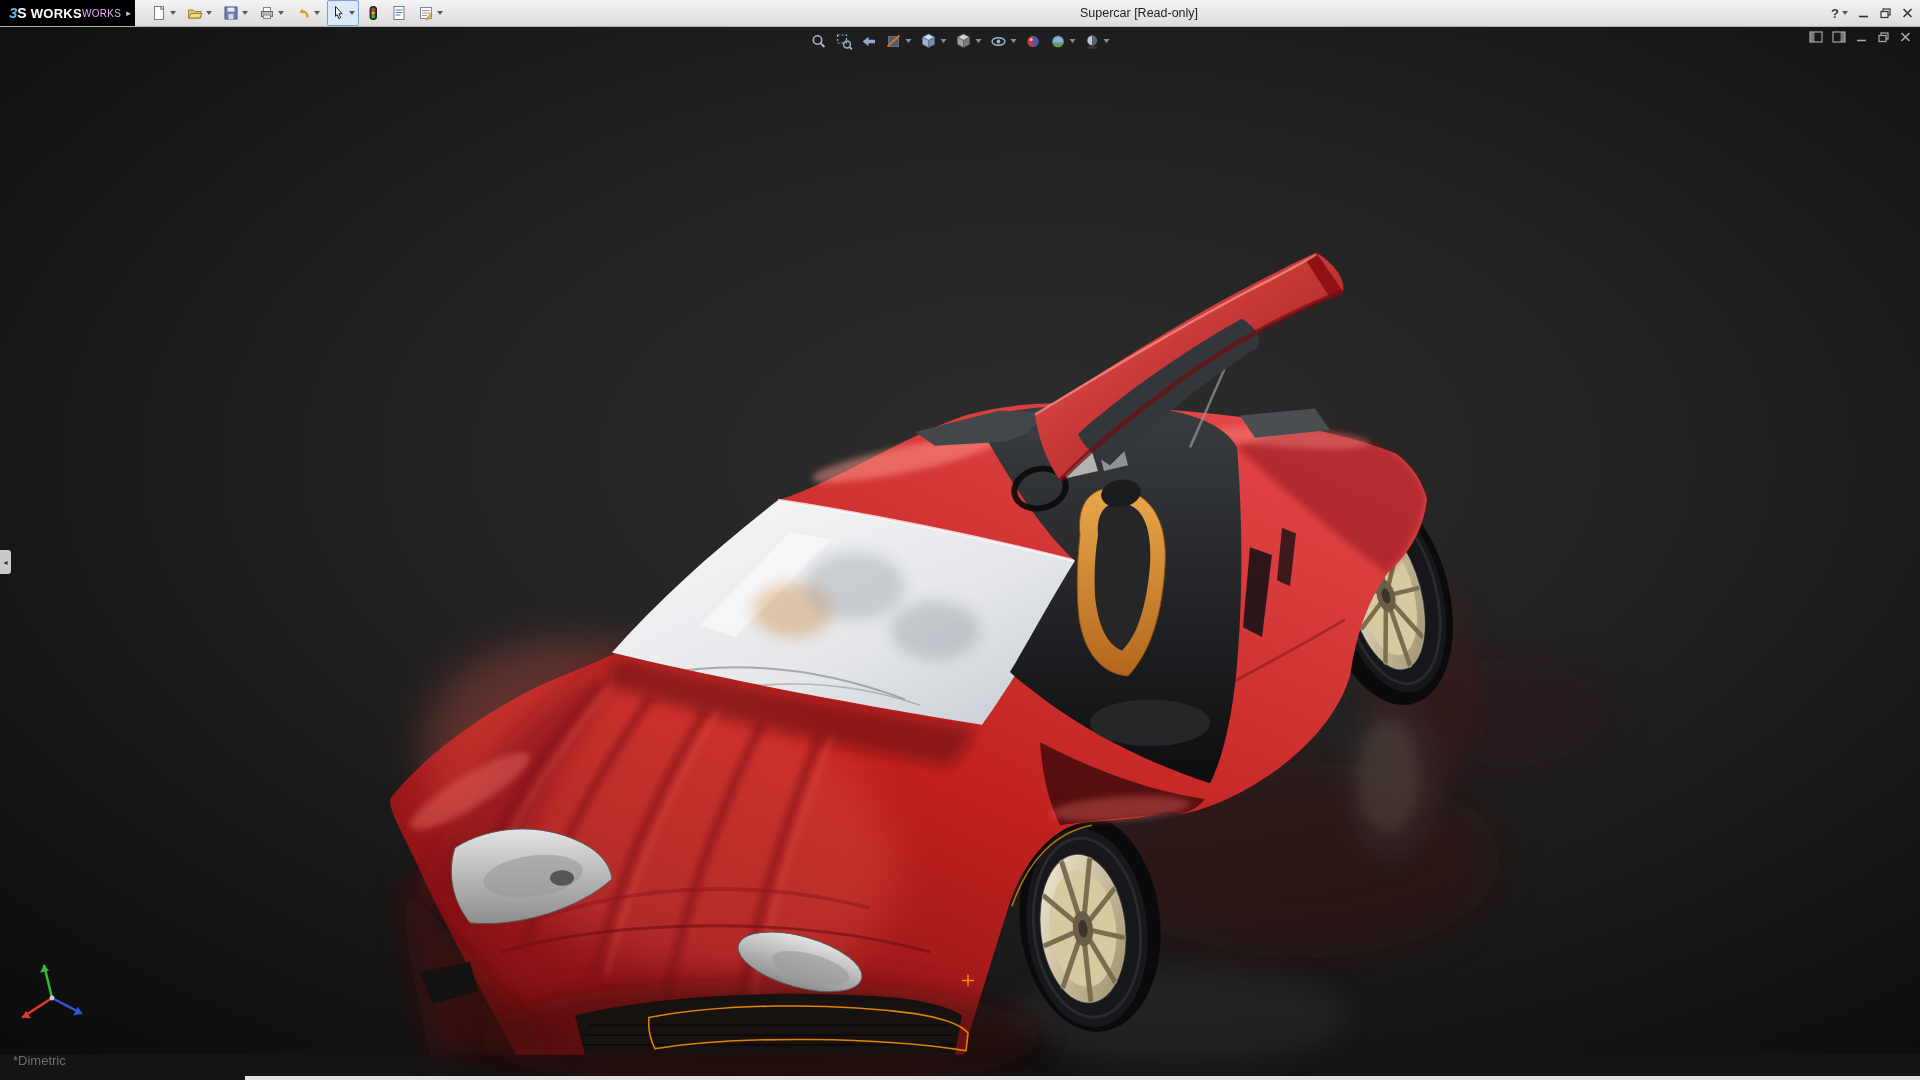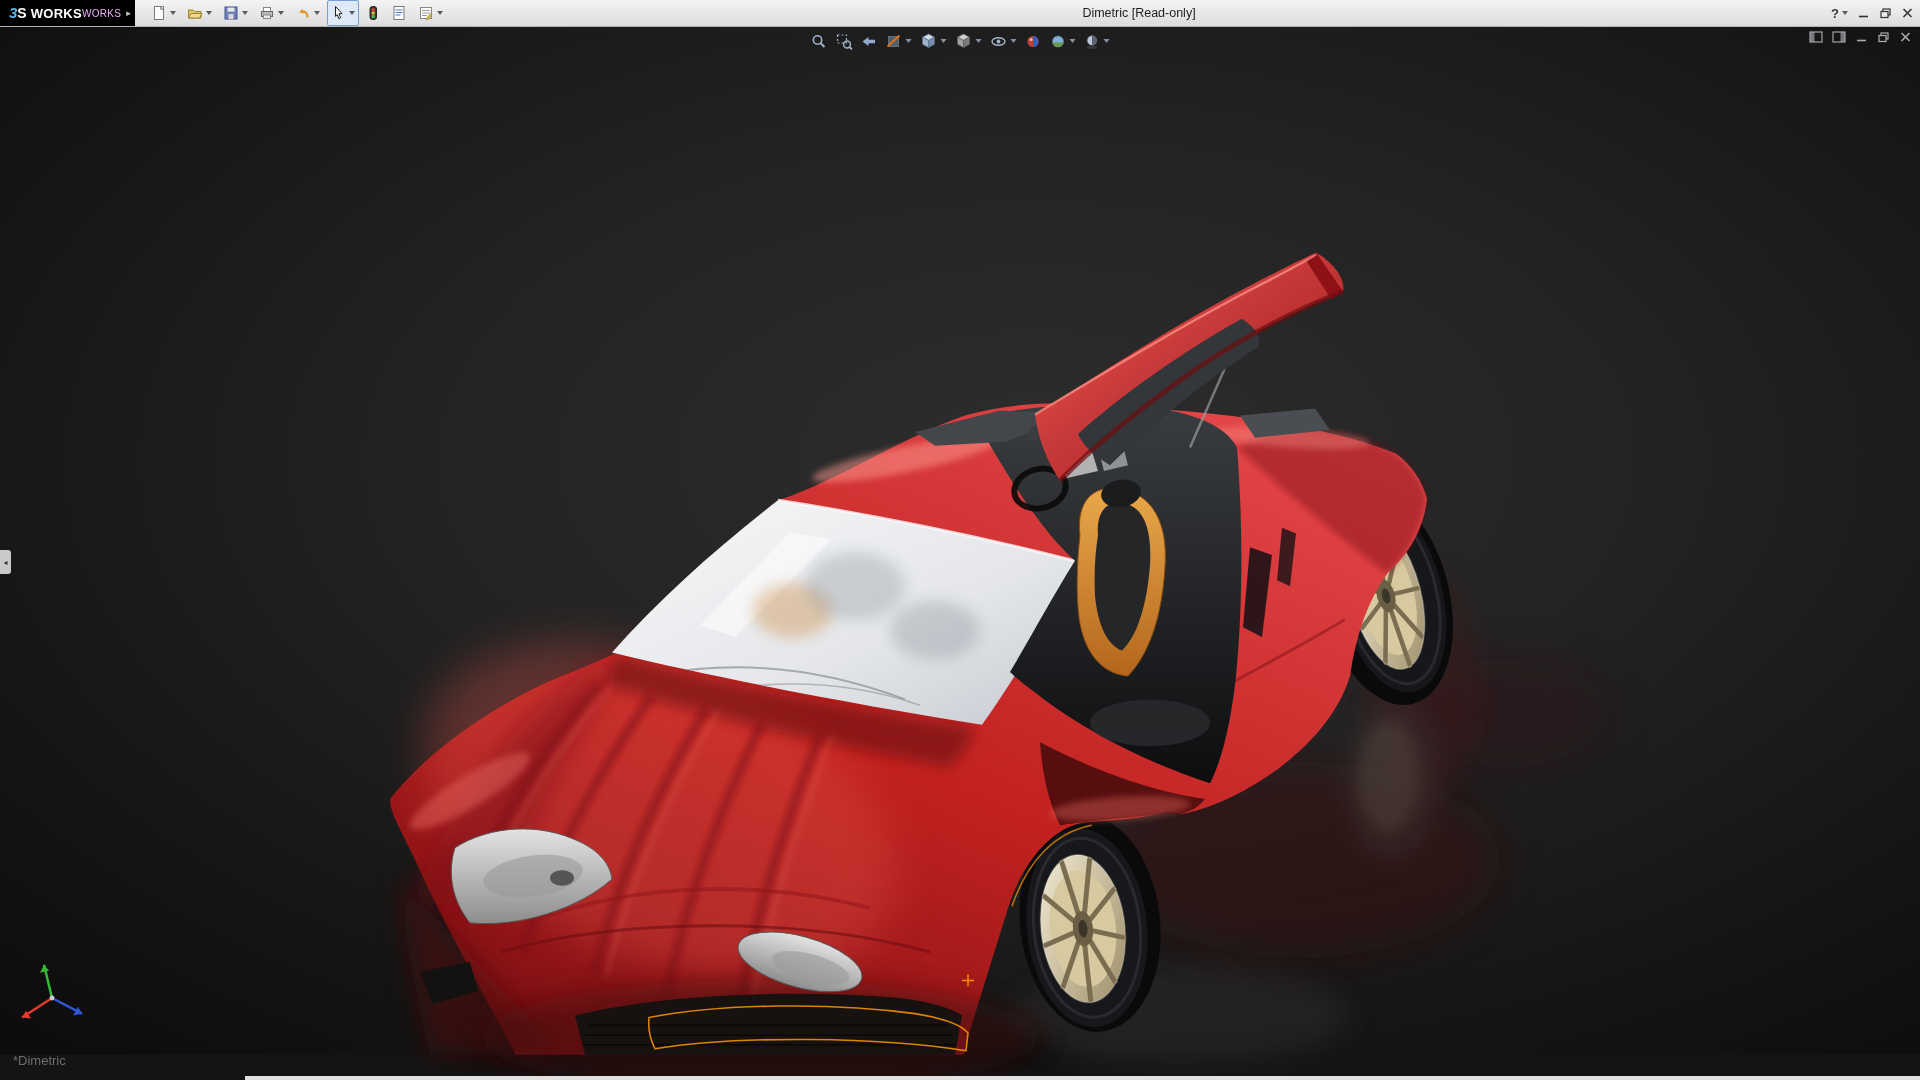--- a/index.html
+++ b/index.html
@@ -115,21 +115,21 @@
     <div class="tool-btn">
       <svg width="16" height="16">
         <rect x="2.5" y="2.5" width="11" height="11" fill="#fff" stroke="#888"></rect>
         <path d="M4 5.5 H12 M4 8 H12 M4 10.5 H9" stroke="#9a9a9a" stroke-width="1.1"></path>
         <path d="M8.5 13.5 L12.5 8.5 L14 9.8 L10 14.5 L8.2 14.8 Z" fill="#e4c238" stroke="#9c832f" stroke-width=".7"></path>
       </svg>
         <span class="dd"></span>
     </div>
   </div>
 
-  <div class="doc-title">Dimetric [Read-only]</div>
+  <div class="doc-title">Supercar [Read-only]</div>
 
   <div class="tb-right">
     <span class="winbtn">
       <span class="help-glyph">?</span>
       <span class="dd" style="margin-left:3px"></span>
     </span>
     <span class="winbtn">
       <svg width="13" height="12">
           <path d="M2 9.5 H11" stroke="#333" stroke-width="1.6"></path>
         </svg>

